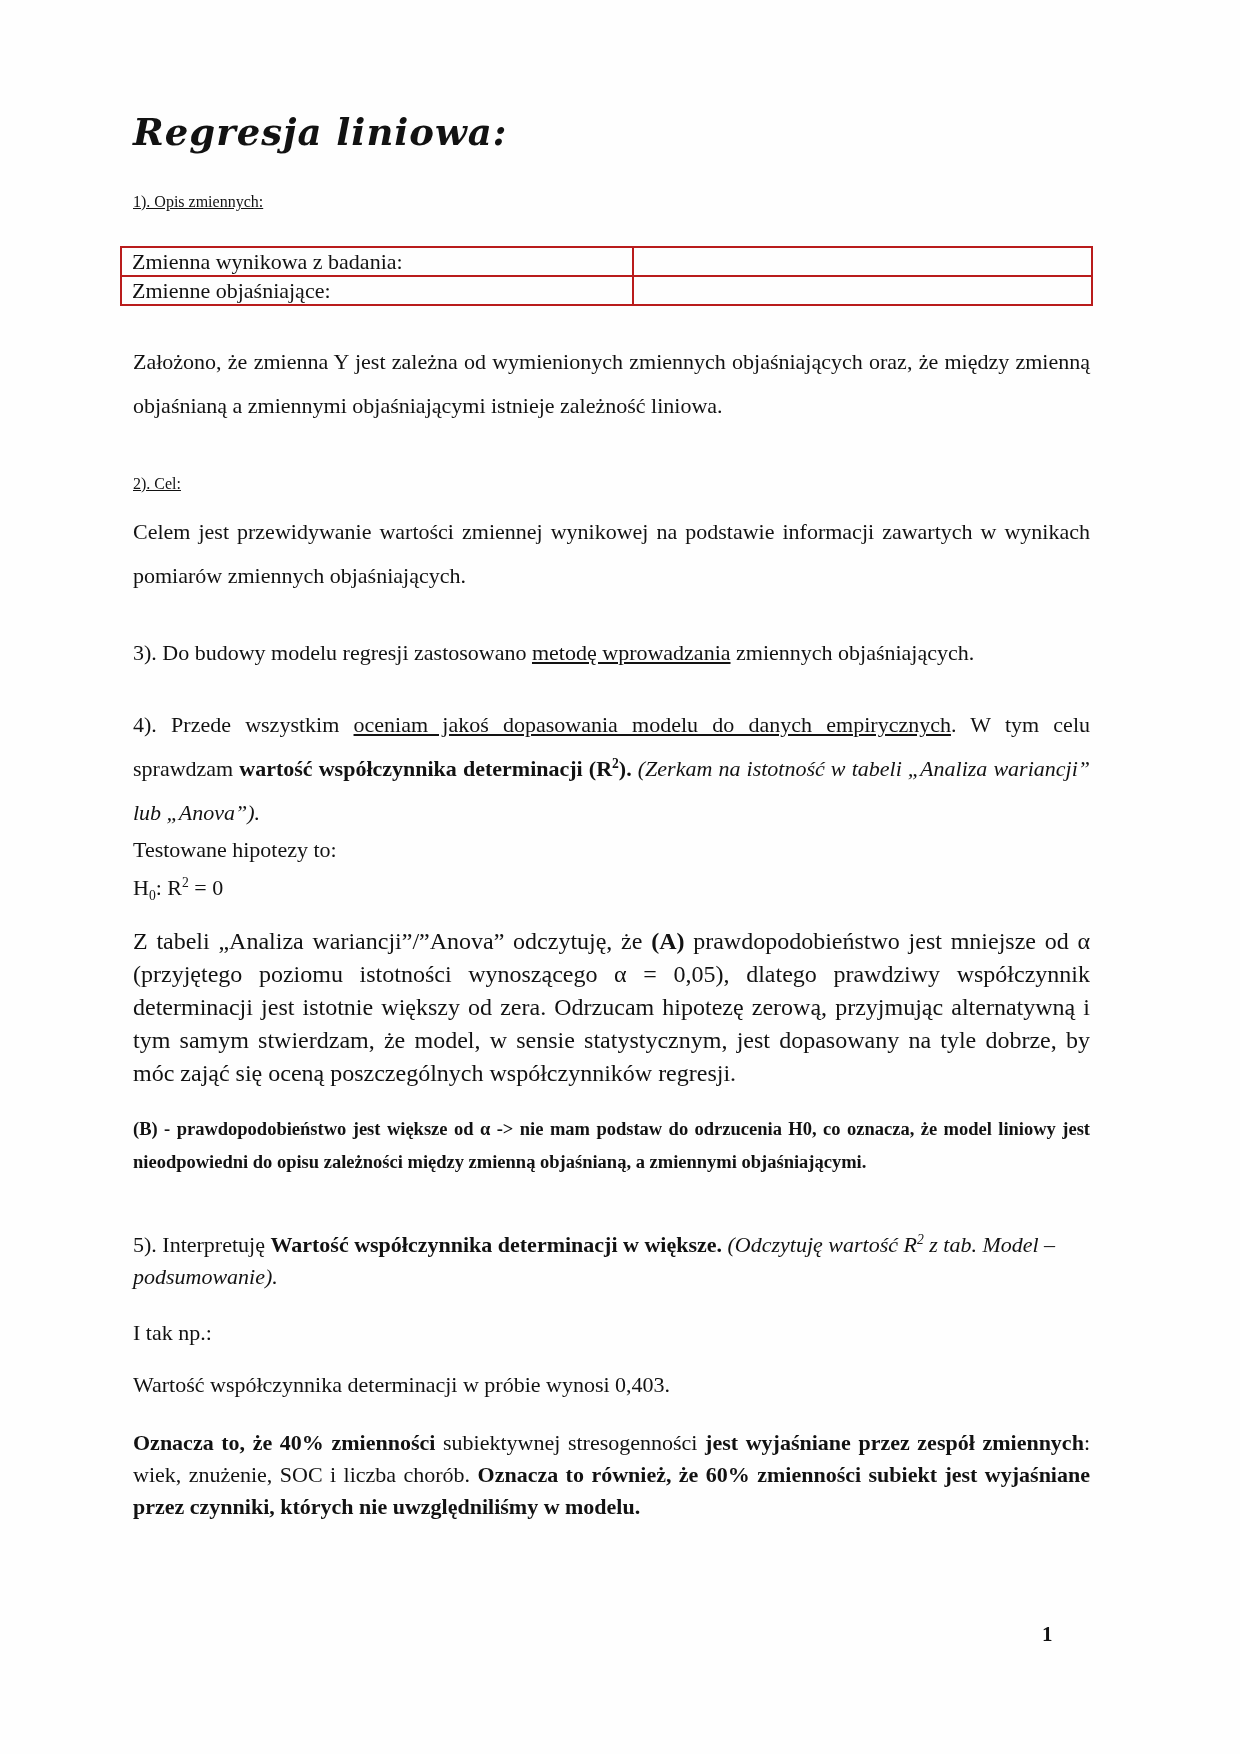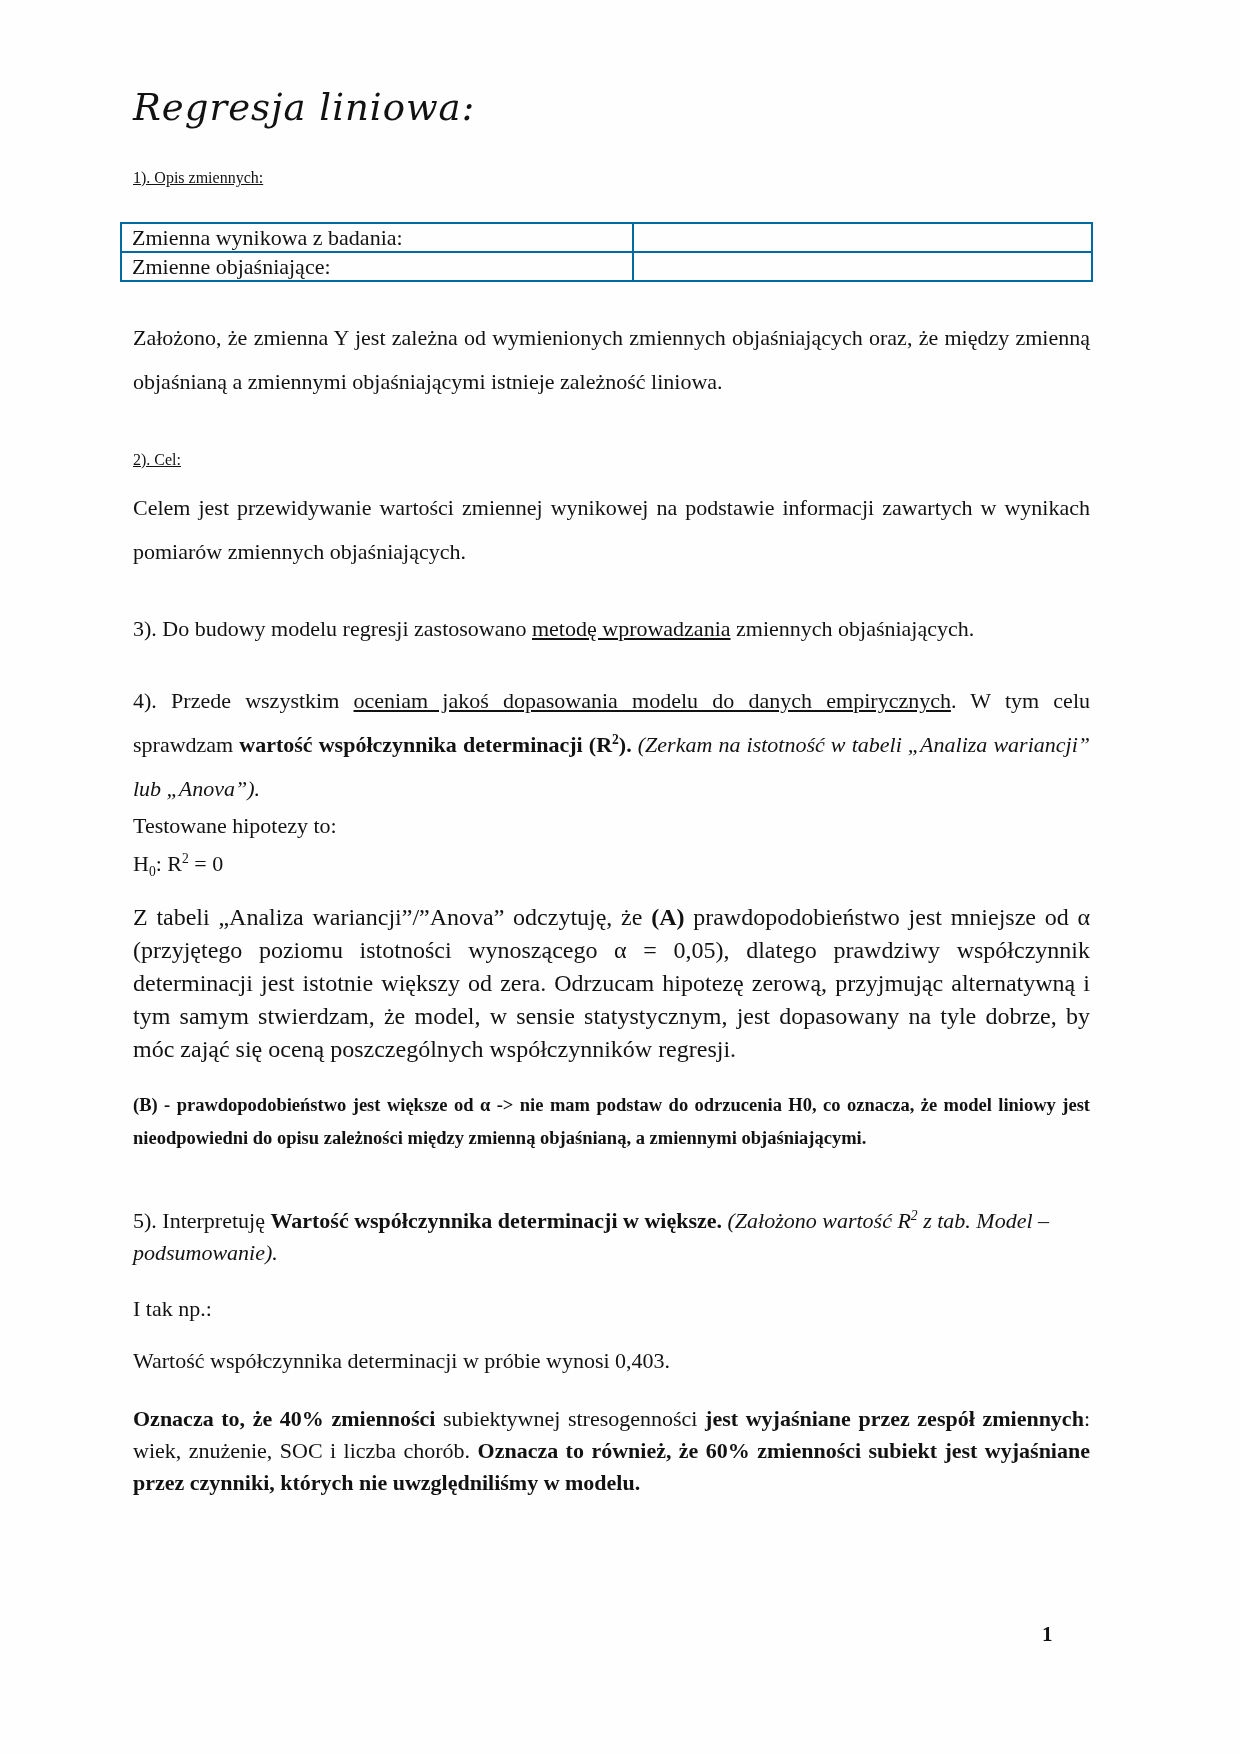--- a/index.html
+++ b/index.html
@@ -8,43 +8,43 @@
     background:#fefefe;
     position:relative;
     font-family:"Liberation Serif",serif;
     color:#121212;
     overflow:hidden;
     margin:0 auto;
   }
   .content{padding:0 150px 0 133px;}
 
   .doc-title{
-    margin:84px 0 0 0;
+    margin:108px 0 0 0;
     font-family:"DejaVu Serif",serif;
     font-style:italic;
-    font-weight:400;
+    font-weight:700;
     font-size:37px;
     line-height:48px;
     letter-spacing:1px;
   }
   .heading{
     margin:30px 0 0 0;
     font-size:16px;
     font-weight:400;
     text-decoration:underline;
     line-height:32px;
   }
   .vars-table{
     border-collapse:collapse;
     margin:28px 0 0 -13px;
     width:973px;
     table-layout:fixed;
   }
   .vars-table td{
-    border:2px solid #0369a1;
+    border:2px solid #b91c1c;
     height:27px;
     font-size:22px;
     padding:0 0 0 10px;
     vertical-align:middle;
   }
   .vars-table .col-label{width:500px;}
 
   p{margin:0;}
   .p-dbl{font-size:22px;line-height:44px;text-align:justify;}
   .p-one{font-size:22px;line-height:44px;}
@@ -108,21 +108,21 @@
 
     <p class="hyp">Testowane hipotezy to:</p>
 
     <p class="hyp" style="margin-top:8px;"><span>H</span><sub>0</sub><span>: R</span><sup>2</sup><span> = 0</span></p>
 
 
     <p class="p-sgl" style="margin-top:22px;"><span>Z tabeli „Analiza wariancji”/”Anova” odczytuję, że </span><span class="b">(A)</span><span> prawdopodobieństwo jest mniejsze od α (przyjętego poziomu istotności wynoszącego α = 0,05), dlatego prawdziwy współczynnik determinacji jest istotnie większy od zera. Odrzucam hipotezę zerową, przyjmując alternatywną i tym samym stwierdzam, że model, w sensie statystycznym, jest dopasowany na tyle dobrze, by móc zająć się oceną poszczególnych współczynników regresji.</span></p>
 
     <p class="small-bold" style="margin-top:23px;">(B) - prawdopodobieństwo jest większe od α -&gt; nie mam podstaw do odrzucenia H0, co oznacza, że model liniowy jest nieodpowiedni do opisu zależności między zmienną objaśnianą, a zmiennymi objaśniającymi.</p>
 
-    <p class="p-s5" style="margin-top:50px;"><span>5). Interpretuję </span><span class="b">Wartość współczynnika determinacji w większe.</span><span> </span><span class="i">(Założono wartość R</span><sup class="i">2</sup><span class="i"> z tab. Model – podsumowanie).</span></p>
+    <p class="p-s5" style="margin-top:50px;"><span>5). Interpretuję </span><span class="b">Wartość współczynnika determinacji w większe.</span><span> </span><span class="i">(Odczytuję wartość R</span><sup class="i">2</sup><span class="i"> z tab. Model – podsumowanie).</span></p>
 
     <p class="p-s5" style="margin-top:24px;">I tak np.:</p>
 
     <p class="p-s5" style="margin-top:20px;">Wartość współczynnika determinacji w próbie wynosi 0,403.</p>
 
     <p class="interp" style="margin-top:26px;"><span class="b">Oznacza to, że 40% zmienności </span><span>subiektywnej stresogenności </span><span class="b">jest wyjaśniane przez zespół zmiennych</span><span>: wiek, znużenie, SOC i liczba chorób. </span><span class="b">Oznacza to również, że 60% zmienności subiekt jest wyjaśniane przez czynniki, których nie uwzględniliśmy w modelu.</span></p>
 
   </div>
 
   <span class="page-number">1</span>

